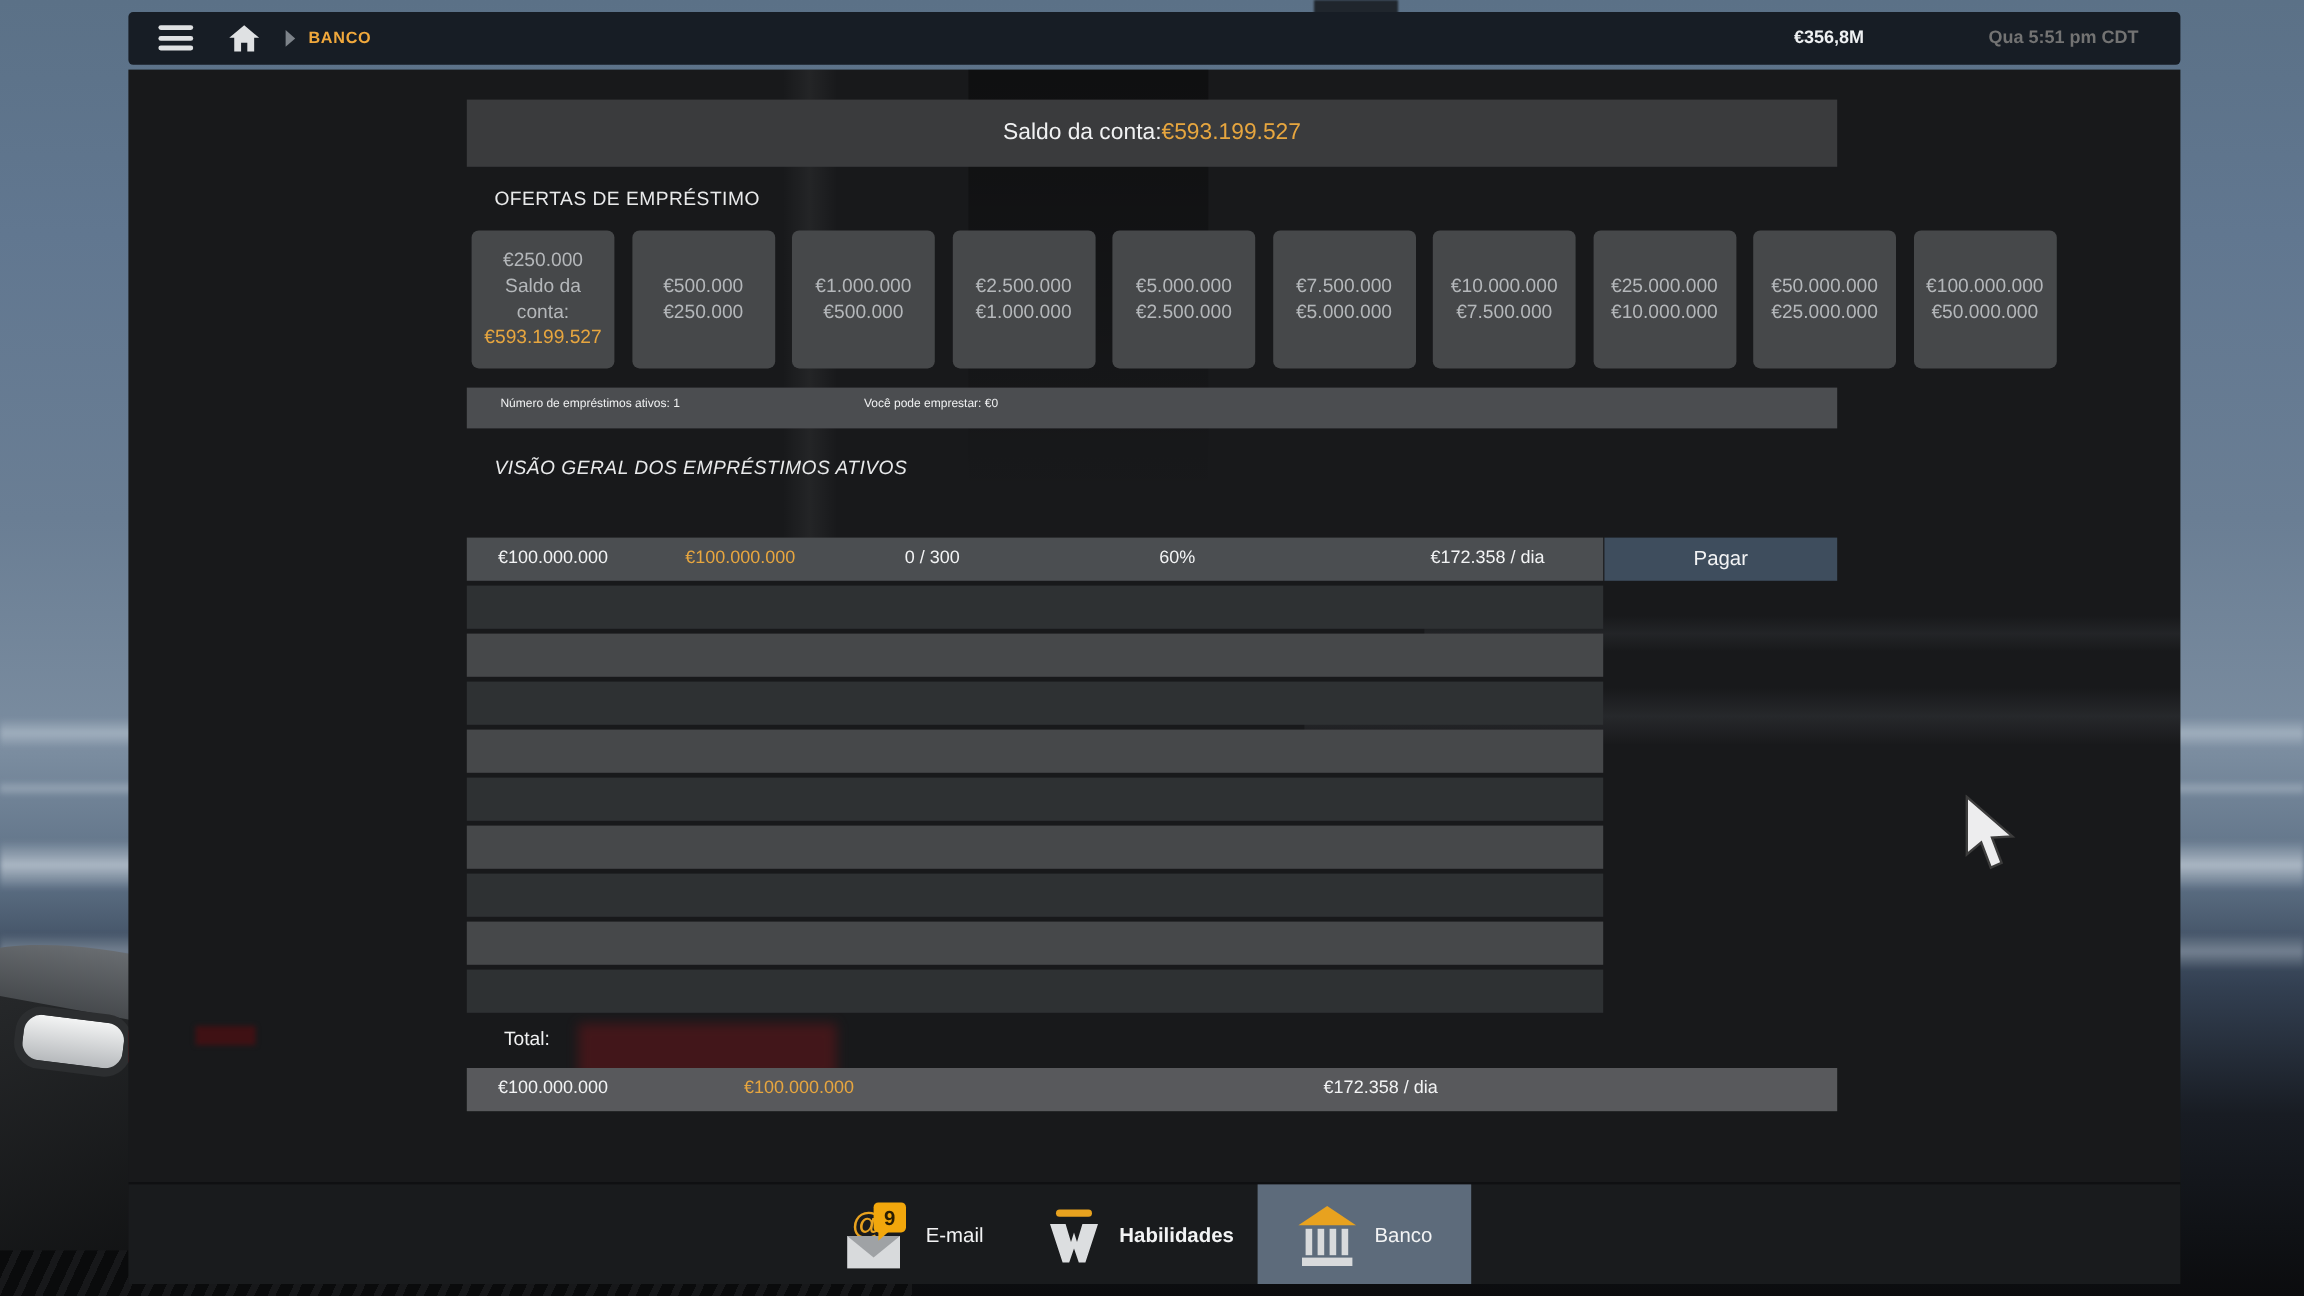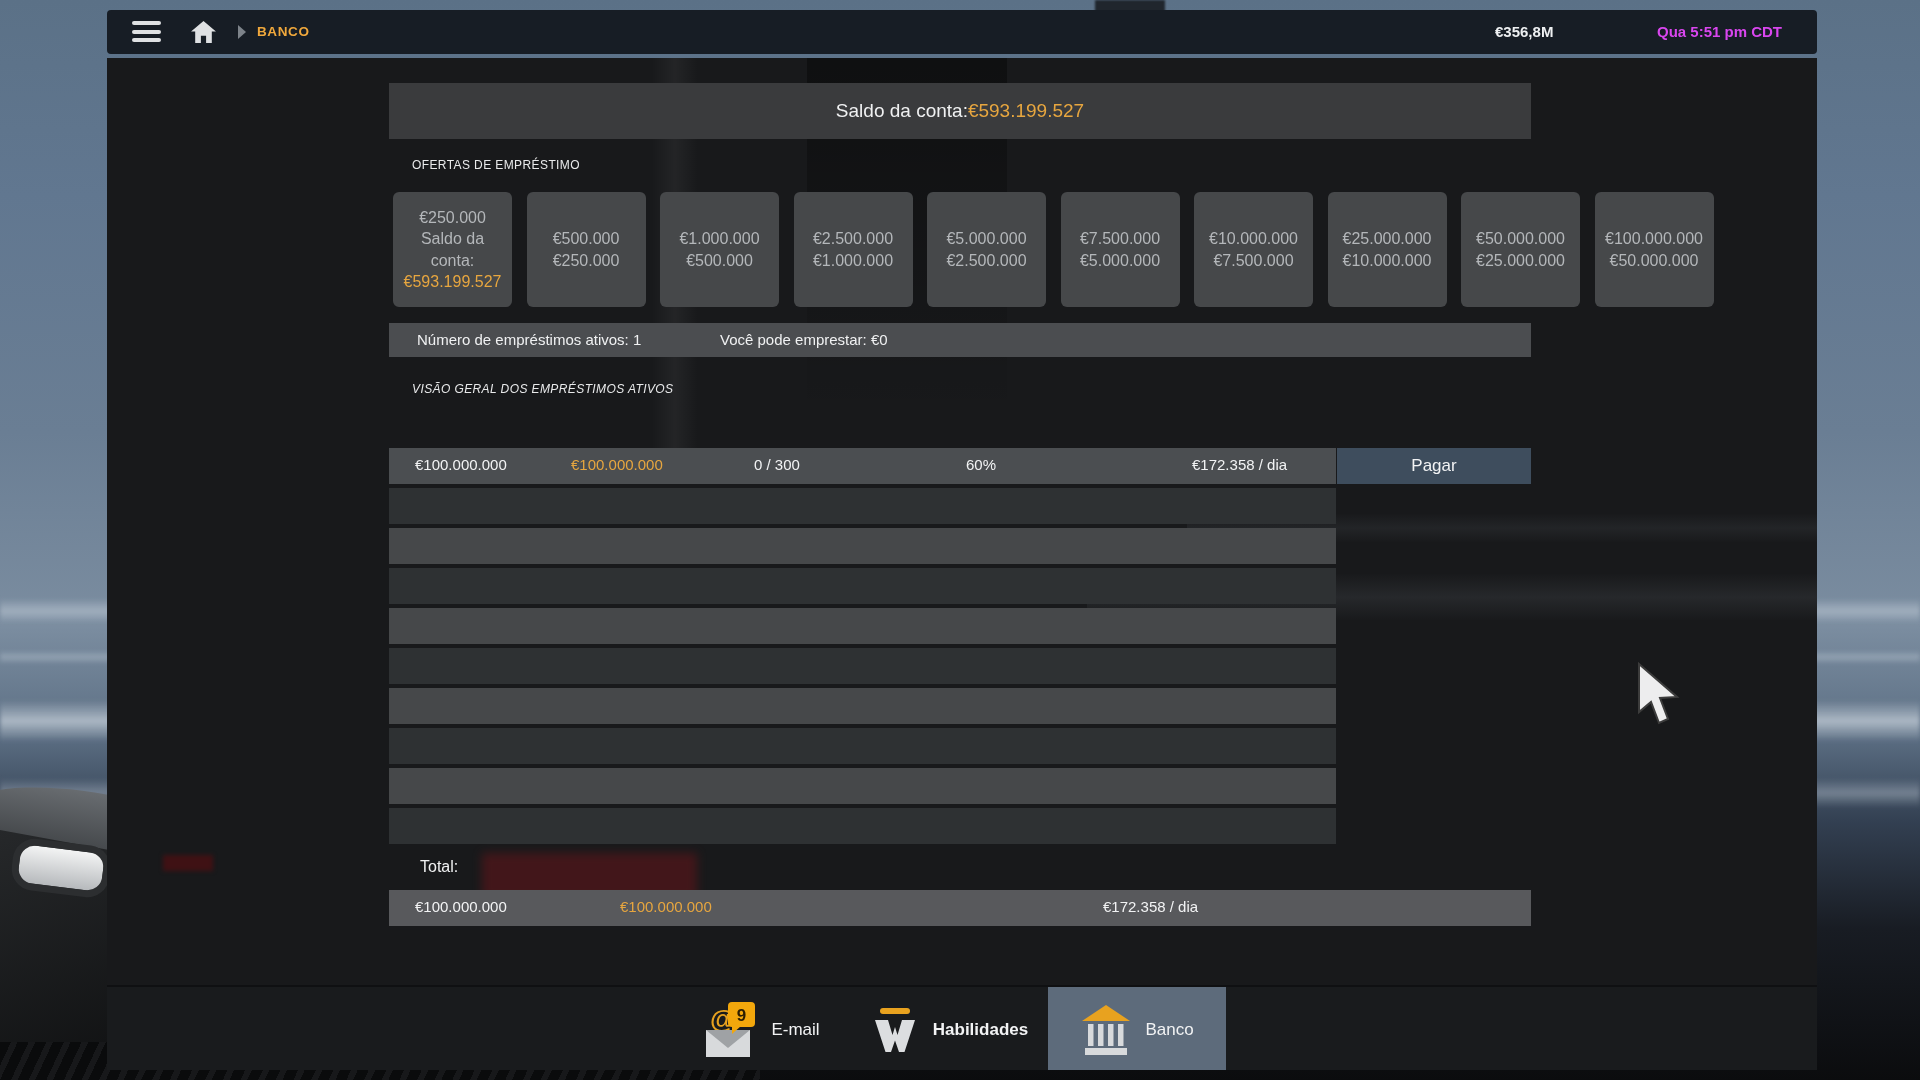--- a/index.html
+++ b/index.html
@@ -25,48 +25,48 @@
   
   .app{position:absolute;left:107px;top:10px;width:1508px;height:1060px;}
   .topbar{position:absolute;left:0;top:0;width:1710px;height:44px;background:#171d25;border-radius:4px;}
   .hamburger{position:absolute;left:25px;top:11px;width:29px;height:22px;cursor:pointer;}
   .hamburger span{display:block;height:4px;margin-bottom:4.5px;border-radius:2px;background:#dfe1e3;}
   .homeicon{position:absolute;left:83px;top:9px;}
   .caret{position:absolute;left:131px;top:15px;width:0;height:0;border-top:7px solid transparent;
     border-bottom:7px solid transparent;border-left:8px solid #7d838a;}
   .crumb{position:absolute;left:150px;top:14px;font-size:13.5px;font-weight:bold;letter-spacing:.6px;color:#f0a83c;}
   .tmoney{position:absolute;left:1388px;top:13px;font-size:15px;font-weight:bold;color:#eef0f2;}
-  .tclock{position:absolute;left:1550px;top:13px;font-size:15px;font-weight:bold;color:#d946ef;}
+  .tclock{position:absolute;left:1550px;top:13px;font-size:15px;font-weight:bold;color:#737373;}
 
   .panel{position:absolute;left:0;top:48px;width:1710px;height:1012px;background:#18191b;overflow:hidden;}
   
   .pv1{position:absolute;left:545px;top:0;width:46px;height:420px;
     background:linear-gradient(90deg,transparent,rgba(255,255,255,.05),transparent);}
   .pv2{position:absolute;left:700px;top:0;width:200px;height:360px;
     background:linear-gradient(180deg,rgba(0,0,0,.38),transparent);}
   .ph1{position:absolute;left:1080px;right:0;top:455px;height:30px;
     background:linear-gradient(180deg,transparent,rgba(205,219,233,.06),transparent);}
   .ph2{position:absolute;left:980px;right:0;top:515px;height:48px;
     background:linear-gradient(180deg,transparent,rgba(205,219,233,.08),transparent);}
   .redglow{position:absolute;left:375px;top:795px;width:215px;height:46px;background:#55161a;opacity:.7;filter:blur(5px);}
   .reddash{position:absolute;left:56px;top:797px;width:50px;height:16px;background:#3f1114;filter:blur(2px);}
 
   .saldo-bar{position:absolute;left:282px;top:25px;width:1142px;height:56px;background:#3a3b3d;
     display:flex;align-items:center;justify-content:center;font-size:19px;color:#f0f1f2;}
   .accent{color:#e7a63f;}
-  .section-title{position:absolute;left:305px;font-size:12px;letter-spacing:.4px;color:#e9eaeb;}
+  .section-title{position:absolute;left:305px;font-size:16px;letter-spacing:.4px;color:#e9eaeb;}
   .offers-title{top:100px;}
   .cards{position:absolute;left:286px;top:134px;height:115px;display:flex;}
   .card{width:119px;height:115px;margin-right:14.5px;border-radius:6px;background:#46484a;
     display:flex;flex-direction:column;align-items:center;justify-content:center;
     font-size:16px;line-height:1.32;color:#b4b7ba;text-align:center;padding:16px 5px;box-sizing:border-box;
     overflow-wrap:anywhere;cursor:pointer;}
   .card .l3{color:#e7a63f;}
   .status-bar{position:absolute;left:282px;top:265px;width:1142px;height:34px;background:#4b4d50;
-    font-size:15px;color:#f0f1f2;}
+    font-size:10px;color:#f0f1f2;}
   .status-bar .st1{position:absolute;left:28px;top:8px;}
   .status-bar .st2{position:absolute;left:331px;top:8px;}
   .table-title{top:324px;font-style:italic;}
   .thead{position:absolute;left:282px;top:350px;width:1142px;height:35px;background:#47484b;
     font-size:15px;color:#eceded;}
   .thead span,.data-row span,.total-bar span{position:absolute;top:8px;}
   .c1{left:26px;} .c2{left:182px;} .c3{left:365px;} .c4{left:577px;} .c5{left:803px;}
   .data-row{position:absolute;left:282px;top:390px;width:947px;height:36px;background:#4b4e51;
     font-size:15px;color:#f2f3f4;}
   .pagar-btn{position:absolute;left:1230px;top:390px;width:194px;height:36px;background:#3e4d5d;

